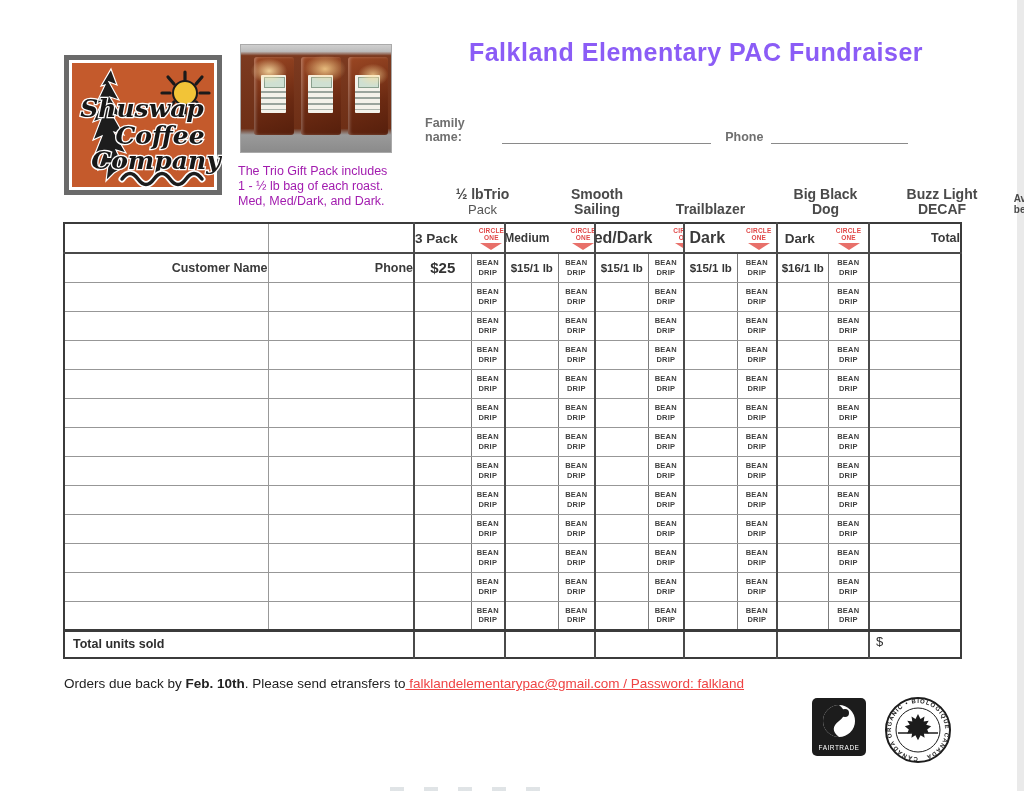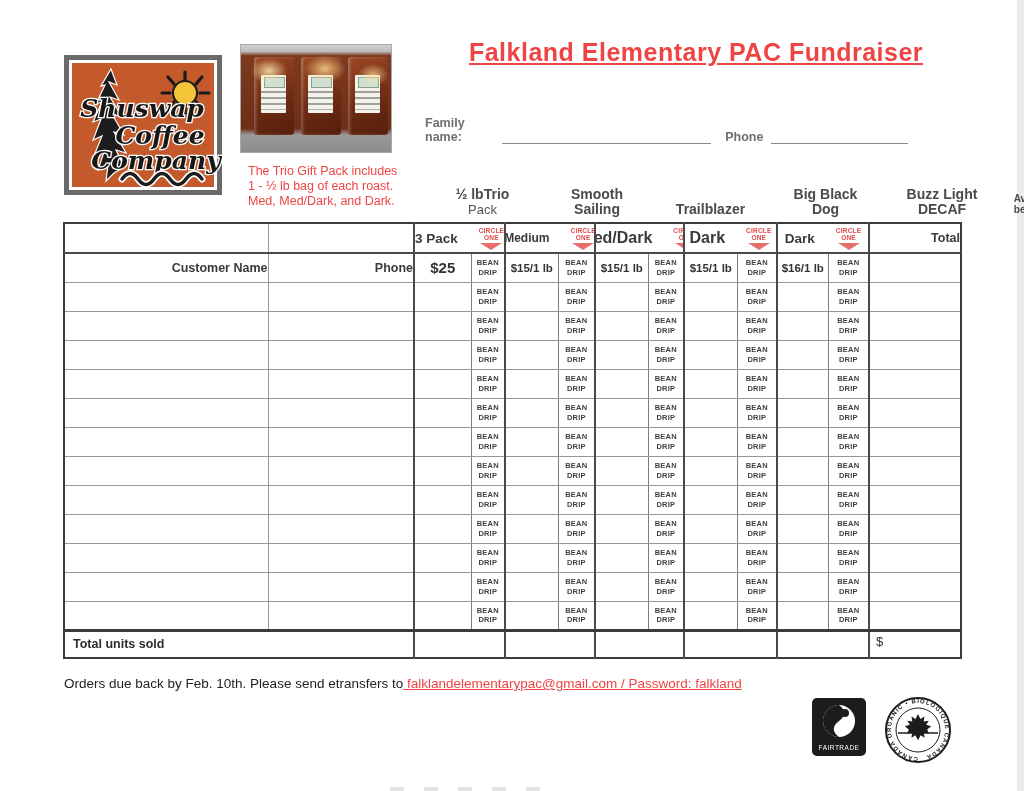--- a/index.html
+++ b/index.html
@@ -18,28 +18,28 @@
          background:linear-gradient(160deg,#9c4824 0%,#6b2a12 60%,#561f0c 100%);
          box-shadow:inset 2px 0 3px rgba(255,255,255,.25);}
   .photo .bag .label{position:absolute;left:7px;top:18px;width:25px;height:38px;background:#f4f2ea;border-radius:1px;
          background-image:repeating-linear-gradient(180deg,transparent 0 4px,#9aa49c 4px 6px);background-size:100% 60%;background-position:0 12px;background-repeat:no-repeat;}
   .photo .bag .label::before{content:"";position:absolute;left:3px;top:2px;width:19px;height:9px;background:#cfe0d2;border:1px solid #8aa08e;}
   .photo .shine{position:absolute;left:0;top:0;width:100%;height:55%;
          background:radial-gradient(ellipse 26px 18px at 28px 26px,rgba(255,230,170,.85),transparent 70%),
                     radial-gradient(ellipse 30px 20px at 84px 24px,rgba(255,220,150,.8),transparent 70%),
                     radial-gradient(ellipse 22px 16px at 132px 30px,rgba(255,225,160,.7),transparent 70%);}
   .page-title{position:absolute;left:420px;top:38px;width:552px;text-align:center;
-         font-size:25px;font-weight:bold;color:#ef4444;letter-spacing:.5px;text-decoration:underline;}
+         font-size:25px;font-weight:bold;color:#8b5cf6;letter-spacing:.5px;}
   .family-line{position:absolute;left:425px;top:116px;width:483px;display:flex;align-items:flex-end;
          font-size:12.5px;color:#6f6f6f;font-weight:bold;}
   .family-line .blank{border-bottom:1.5px solid #8a8a8a;height:15px;}
   .family-line .b1{width:230px;margin-left:4px;}
   .family-line .b2{width:150px;margin-left:8px;}
   .family-line .phone-lab{margin-left:14px;}
-  .trio-caption{position:absolute;left:238px;top:164px;width:200px;font-size:12.5px;color:#ef4444;line-height:15px;margin-left:10px;}
+  .trio-caption{position:absolute;left:238px;top:164px;width:200px;font-size:12.5px;color:#a21caf;line-height:15px;}
   
   .prod-strip{position:absolute;left:63px;top:160px;width:897px;height:60px;display:flex;align-items:flex-end;gap:24px;}
   .prod-strip .sp{width:350px;flex:none;}
   .prod-strip .pn{flex:none;text-align:center;font-weight:bold;color:#4a4a4a;font-size:14px;line-height:15px;padding-bottom:3px;}
   .prod-strip .pn .sub{font-weight:normal;font-size:13px;color:#555;}
   .prod-strip .w1{width:91px}.prod-strip .w2{width:90px}.prod-strip .w3{width:89px}
   .prod-strip .w4{width:93px}.prod-strip .w5{width:92px}
   .prod-strip .avail{width:92px;font-size:10px;line-height:11px;padding-bottom:5px;}
   
   .order-table{position:absolute;left:63px;top:222px;width:897px;border-collapse:collapse;table-layout:fixed;
@@ -67,21 +67,21 @@
         border-right:11px solid transparent;border-top:7px solid #e8706a;}
   .hdr{font-weight:bold;font-size:12.5px;color:#3a3a3a;text-align:right;vertical-align:middle;}
   .price{font-weight:bold;font-size:11.5px;color:#333;text-align:center;vertical-align:middle;white-space:nowrap;}
   tr.r-price td:nth-child(3){font-size:15px;}
   .bd{text-align:center;vertical-align:middle;}
   .bd div{font-size:7.5px;font-weight:bold;color:#3f3f3f;line-height:9.5px;letter-spacing:.2px;}
   .total-label{font-weight:bold;font-size:12.5px;color:#2e2e2e;padding-left:8px !important;vertical-align:middle;}
   .currency{font-size:13px;color:#2e2e2e;padding-left:6px !important;vertical-align:top;padding-top:2px !important;}
   
   .orders-line{position:absolute;left:64px;top:676px;font-size:13.5px;color:#222;white-space:nowrap;}
-  .orders-line .bold{font-weight:normal;}
+  .orders-line .bold{font-weight:bold;}
   .orders-line a{color:#ef4444;text-decoration:underline;}
   .credit-note{position:absolute;left:134px;top:733px;font-size:13.5px;font-weight:bold;color:#111;}
   .fairtrade{position:absolute;left:812px;top:698px;}
   .organic{position:absolute;left:884px;top:696px;}
 </style>
 </head>
 <body>
 
 <div class="page">
   <div class="scan-strip"></div>

